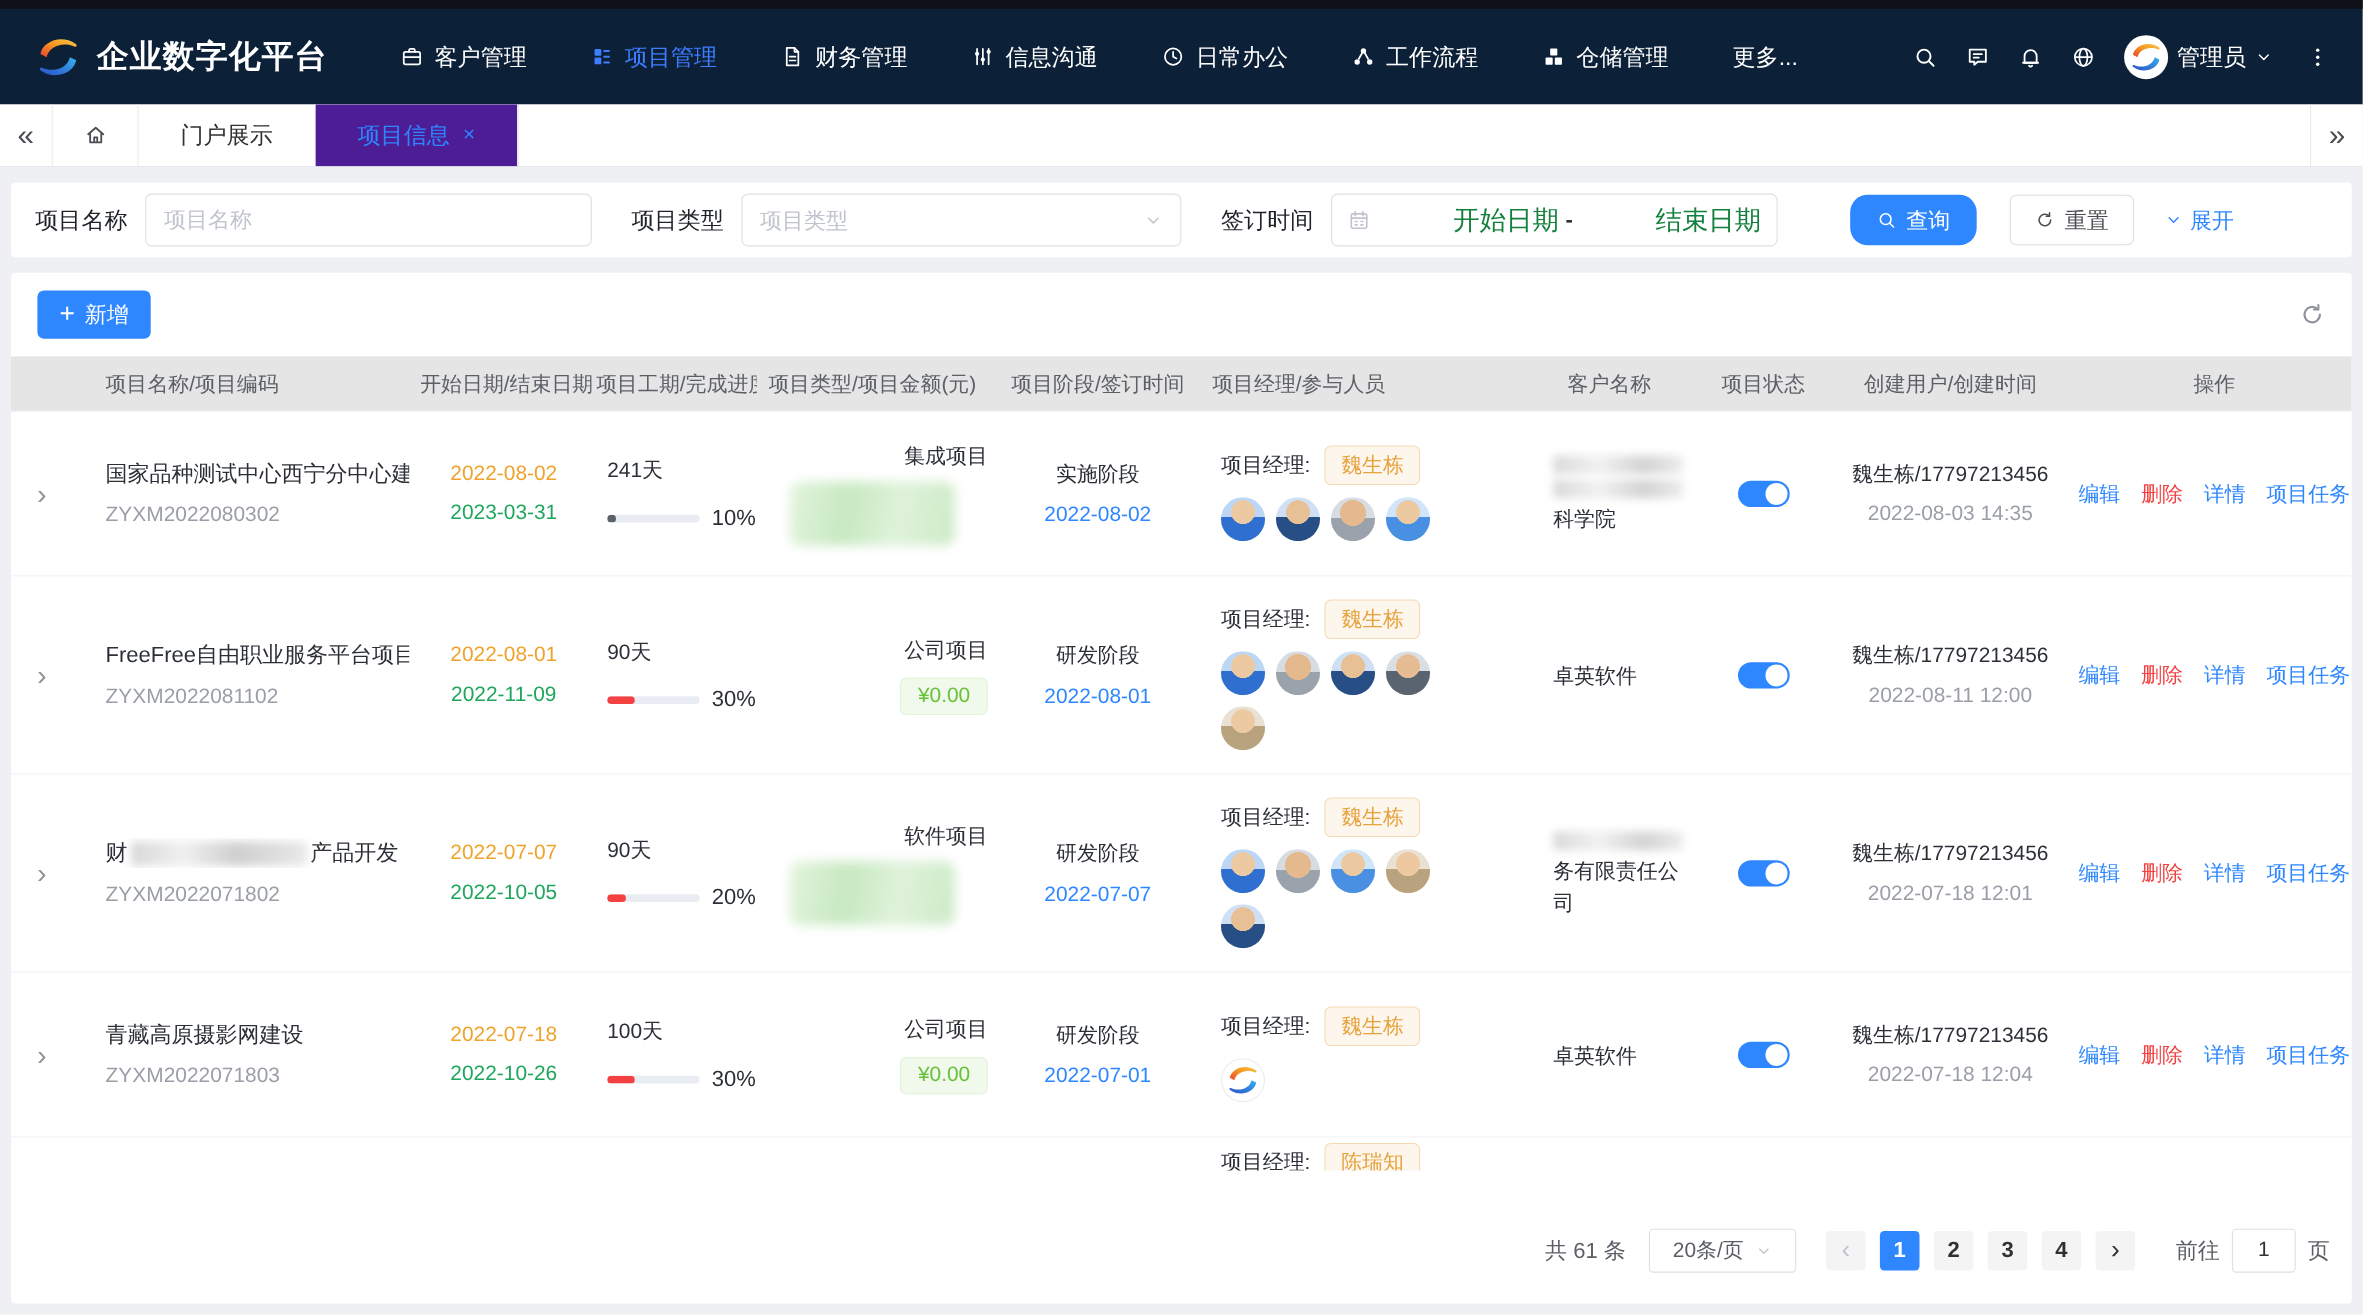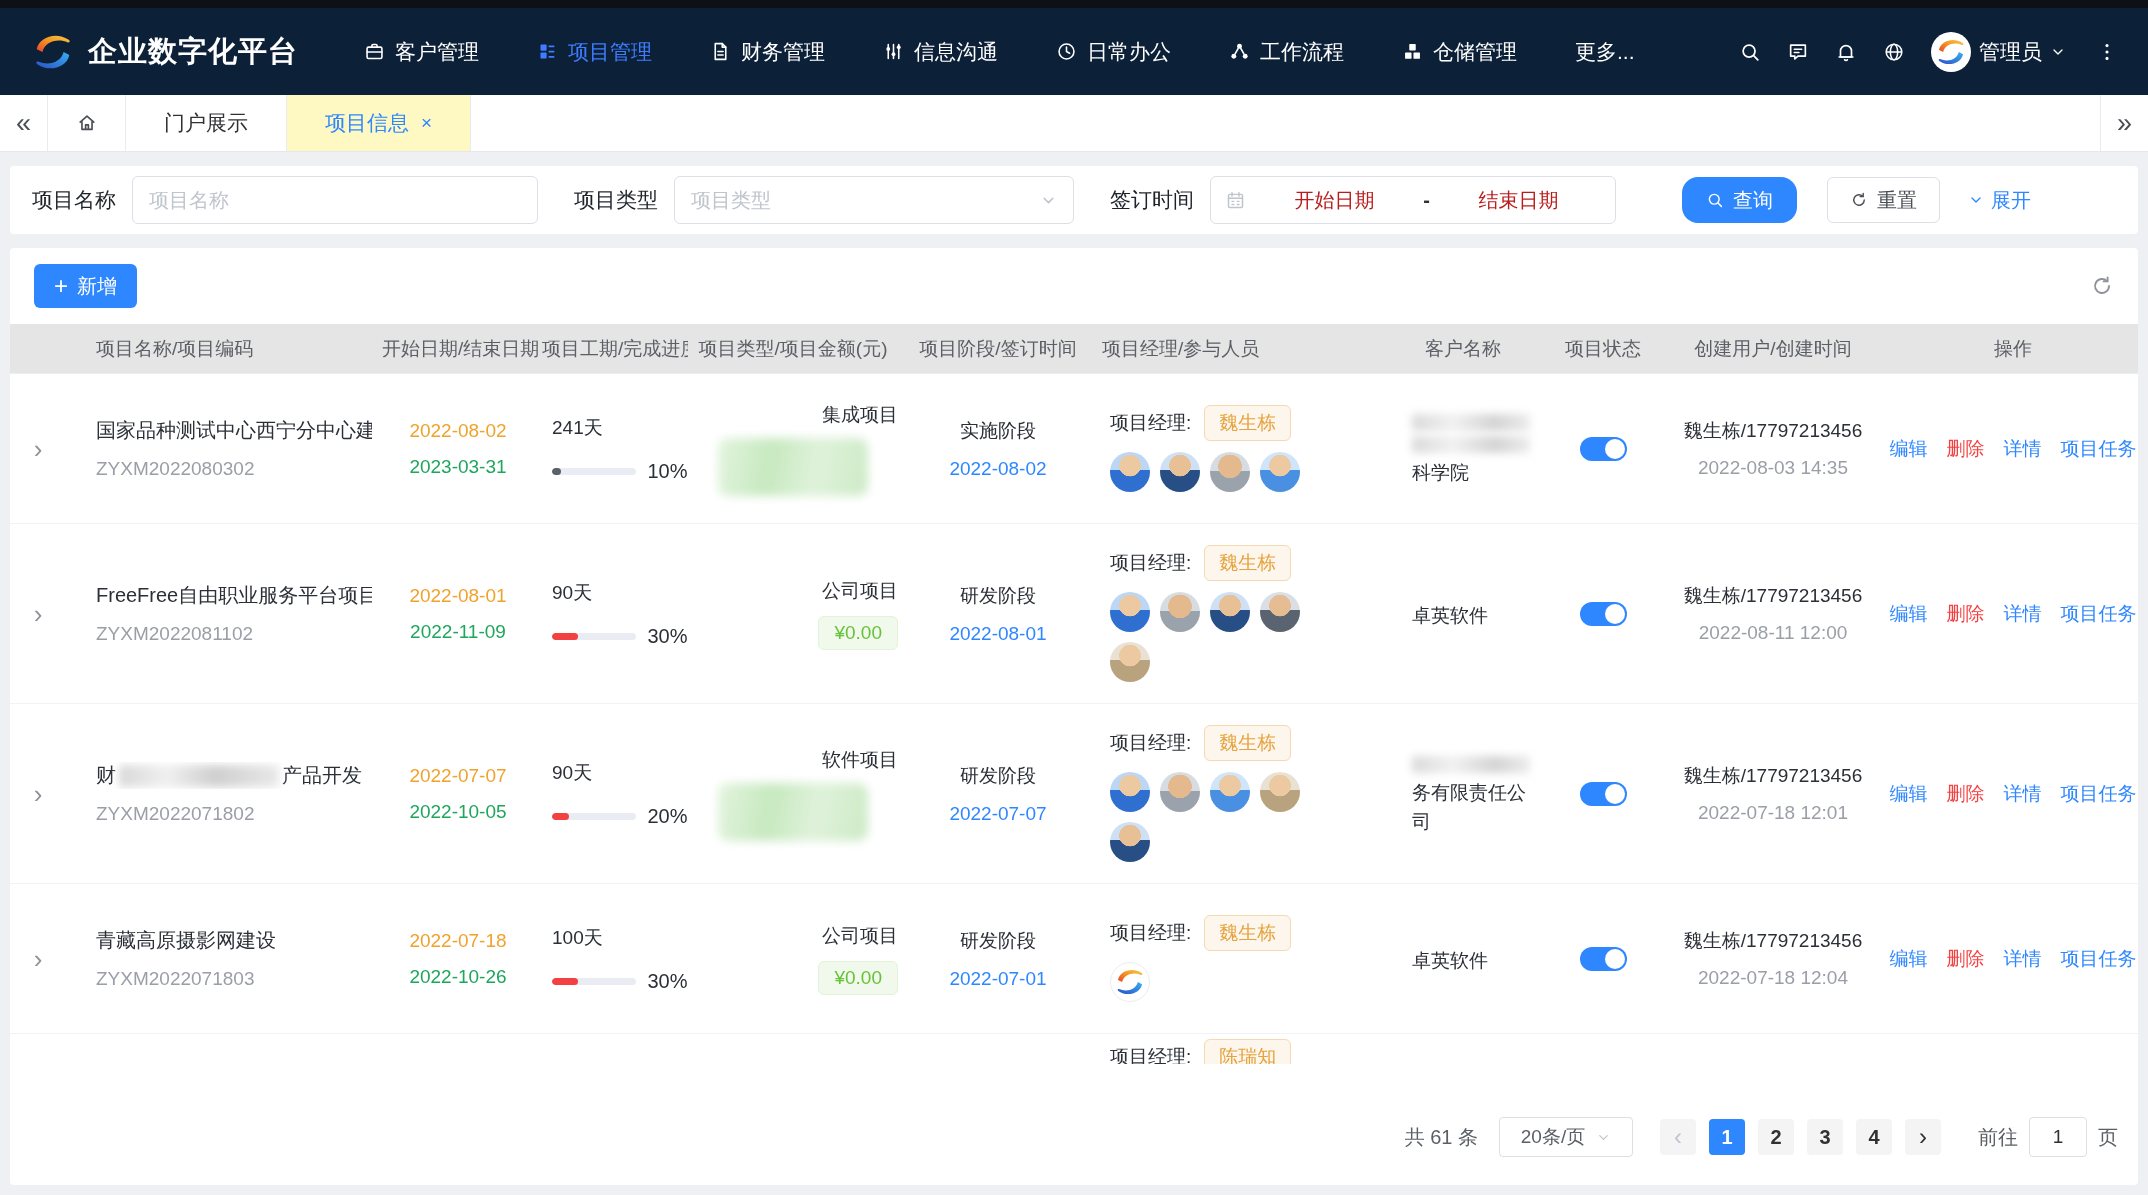--- a/index.html
+++ b/index.html
@@ -24,34 +24,34 @@
   .user-name { font-size:21px; }
   .user-caret .ic { width:16px; height:16px; }
   .kebab { margin-left:4px; }
 
   
   .tabbar { height:57px; background:#fff; display:flex; align-items:stretch; border-bottom:1px solid #e4e7ed; flex:0 0 auto; }
   .tab-nav-btn { width:48px; display:flex; align-items:center; justify-content:center; font-size:27px; color:#4a4d52; border-right:1px solid #ebebeb; cursor:pointer; }
   .tab-nav-btn.right { margin-left:auto; border-right:none; border-left:1px solid #ebebeb; }
   .tab-home { width:78px; display:flex; align-items:center; justify-content:center; border-right:1px solid #ebebeb; color:#4a4d52; cursor:pointer; }
   .tab { padding:0 38px; display:flex; align-items:center; gap:12px; font-size:21px; color:#303133; border-right:1px solid #ebebeb; cursor:pointer; white-space:nowrap; }
-  .tab.active { background:#fef9c3; color:#2e87ff; }
+  .tab.active { background:#4c1d95; color:#2e87ff; }
   .tab-close { font-size:19px; color:#2e87ff; }
 
   
   .filter-card { margin:14px 10px 0; background:#fff; border-radius:4px; height:68px; display:flex; align-items:center; padding:0 22px; flex:0 0 auto; }
   .f-group { display:flex; align-items:center; margin-right:36px; }
   .f-label { font-size:21px; color:#1f2329; margin-right:16px; white-space:nowrap; }
   .f-input { width:406px; height:48px; border:1px solid #dcdfe6; border-radius:6px; padding:0 16px; font-size:20px; color:#303133; outline:none; font-family:inherit; }
   .f-input::placeholder { color:#c0c4cc; }
   .f-select { width:400px; height:48px; border:1px solid #dcdfe6; border-radius:6px; display:flex; align-items:center; justify-content:space-between; padding:0 16px; color:#c0c4cc; font-size:20px; cursor:pointer; }
   .f-select .ic { width:17px; height:17px; color:#c0c4cc; }
   .f-range { width:406px; height:48px; border:1px solid #dcdfe6; border-radius:6px; display:flex; align-items:center; padding:0 14px; gap:6px; }
   .f-range .ic { width:21px; height:21px; color:#c0c4cc; flex:0 0 auto; }
-  .range-ph { flex:1; text-align:center; color:#b91c1c; font-size:20px; }
+  .range-ph { flex:1; text-align:right; color:#15803d; font-size:24px; }
   .range-sep { color:#303133; font-size:20px; font-weight:700; }
   .btn-primary { height:46px; padding:0 24px; background:#2e87ff; border:none; color:#fff; border-radius:16px; font-size:20px; display:flex; align-items:center; gap:9px; cursor:pointer; margin-left:30px; font-family:inherit; }
   .btn-primary .ic { width:18px; height:18px; }
   .btn-plain { height:46px; padding:0 22px; background:#fff; border:1px solid #dcdfe6; color:#4a4d52; border-radius:6px; font-size:20px; display:flex; align-items:center; gap:9px; cursor:pointer; margin-left:30px; font-family:inherit; }
   .btn-plain .ic { width:18px; height:18px; }
   .expand-link { color:#2e87ff; font-size:20px; display:flex; align-items:center; gap:7px; margin-left:28px; cursor:pointer; }
   .expand-link .ic { width:16px; height:16px; }
 
   
   .table-card { margin:14px 10px 10px; background:#fff; border-radius:4px; flex:1 1 auto; display:flex; flex-direction:column; overflow:hidden;
@@ -75,21 +75,21 @@
   .c-name { padding-left:30px; padding-right:6px; }
   .pname { font-size:20px; color:#2b2f36; white-space:nowrap; overflow:hidden; display:flex; align-items:center; }
   .blur-inline { display:inline-block; height:22px; border-radius:3px; margin:0 3px; flex:0 0 auto;
     background:linear-gradient(90deg,#d8d8d8,#f0f0f0 30%,#cfcfcf 60%,#e9e9e9); filter:blur(4px); }
   .pcode { font-size:19px; color:#9a9ea6; margin-top:14px; }
   .c-dates { text-align:center; font-size:19px; }
   .d-start { color:#efa32c; }
   .d-end { color:#1ea65c; margin-top:14px; }
   .c-dur { padding-left:14px; }
   .dur-days { font-size:19px; color:#2b2f36; }
-  .progress { display:flex; align-items:center; gap:11px; margin-top:19px;justify-content:center; }
+  .progress { display:flex; align-items:center; gap:11px; margin-top:19px; }
   .track { width:84px; height:7px; background:#e9edf3; border-radius:4px; overflow:hidden; flex:0 0 auto; }
   .fill { height:100%; border-radius:4px; }
   .pct { font-size:20px; color:#2b2f36; }
   .c-type { text-align:right; }
   .ptype { font-size:19px; color:#2b2f36; }
   .amount-pill { display:inline-block; margin-top:12px; padding:5px 15px; background:#f0f9eb; border:1px solid #e1f3d8; color:#67c23a; border-radius:6px; font-size:19px; }
   .amount-blur { width:150px; height:58px; margin:10px auto 0; border-radius:10px; filter:blur(5px);
     background:linear-gradient(100deg,#e3f4de 0%,#c7e9c0 35%,#dff2da 65%,#cdeac6 100%); }
   .c-stage { text-align:center; }
   .pstage { font-size:19px; color:#2b2f36; }

